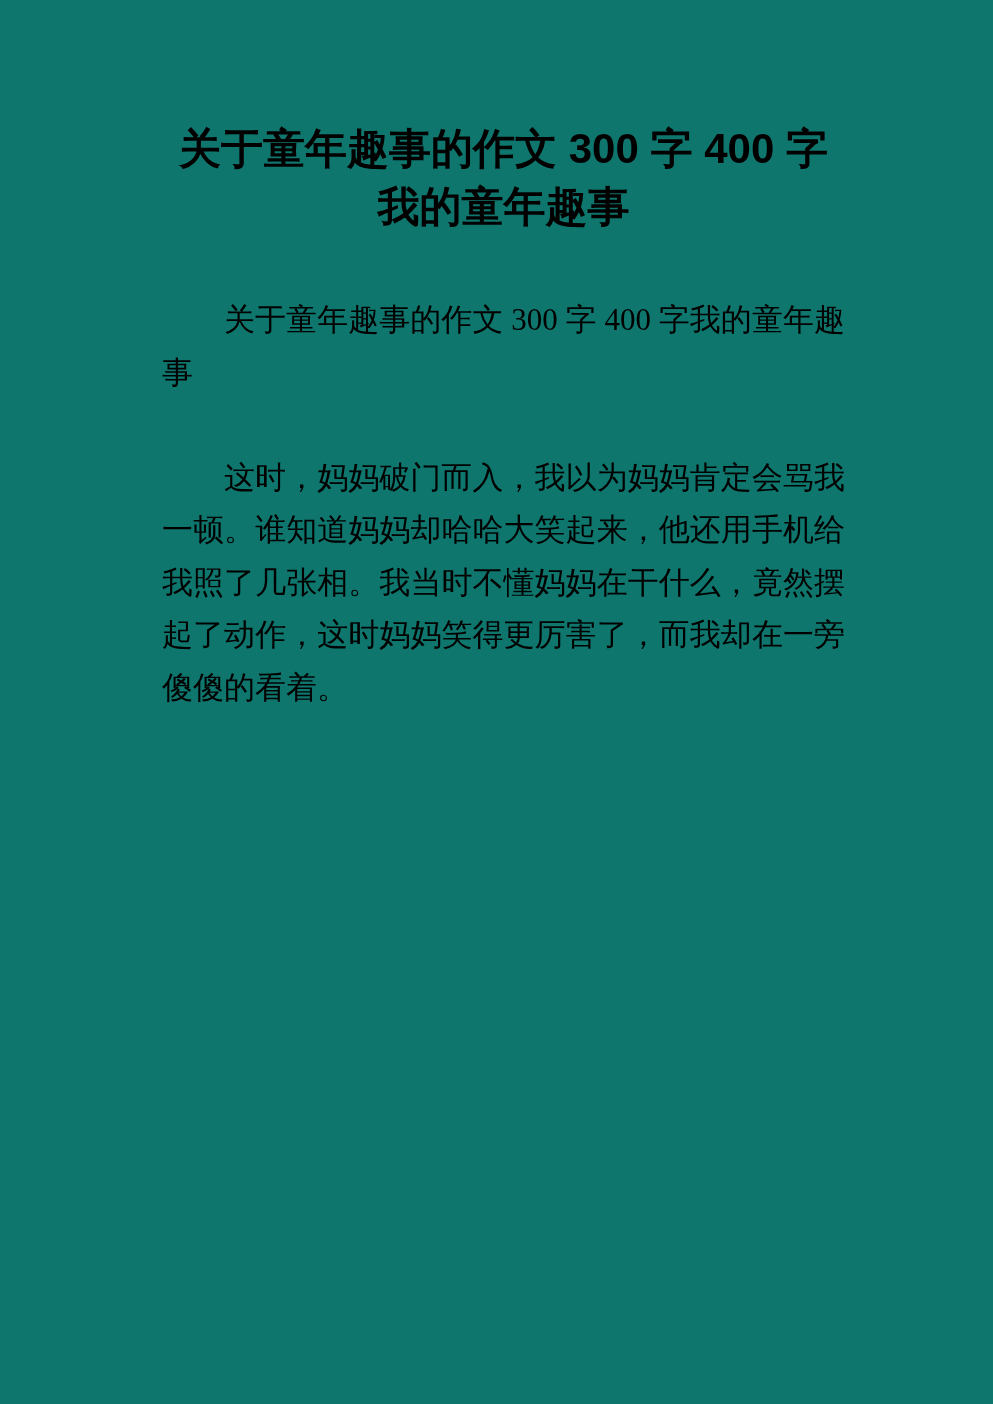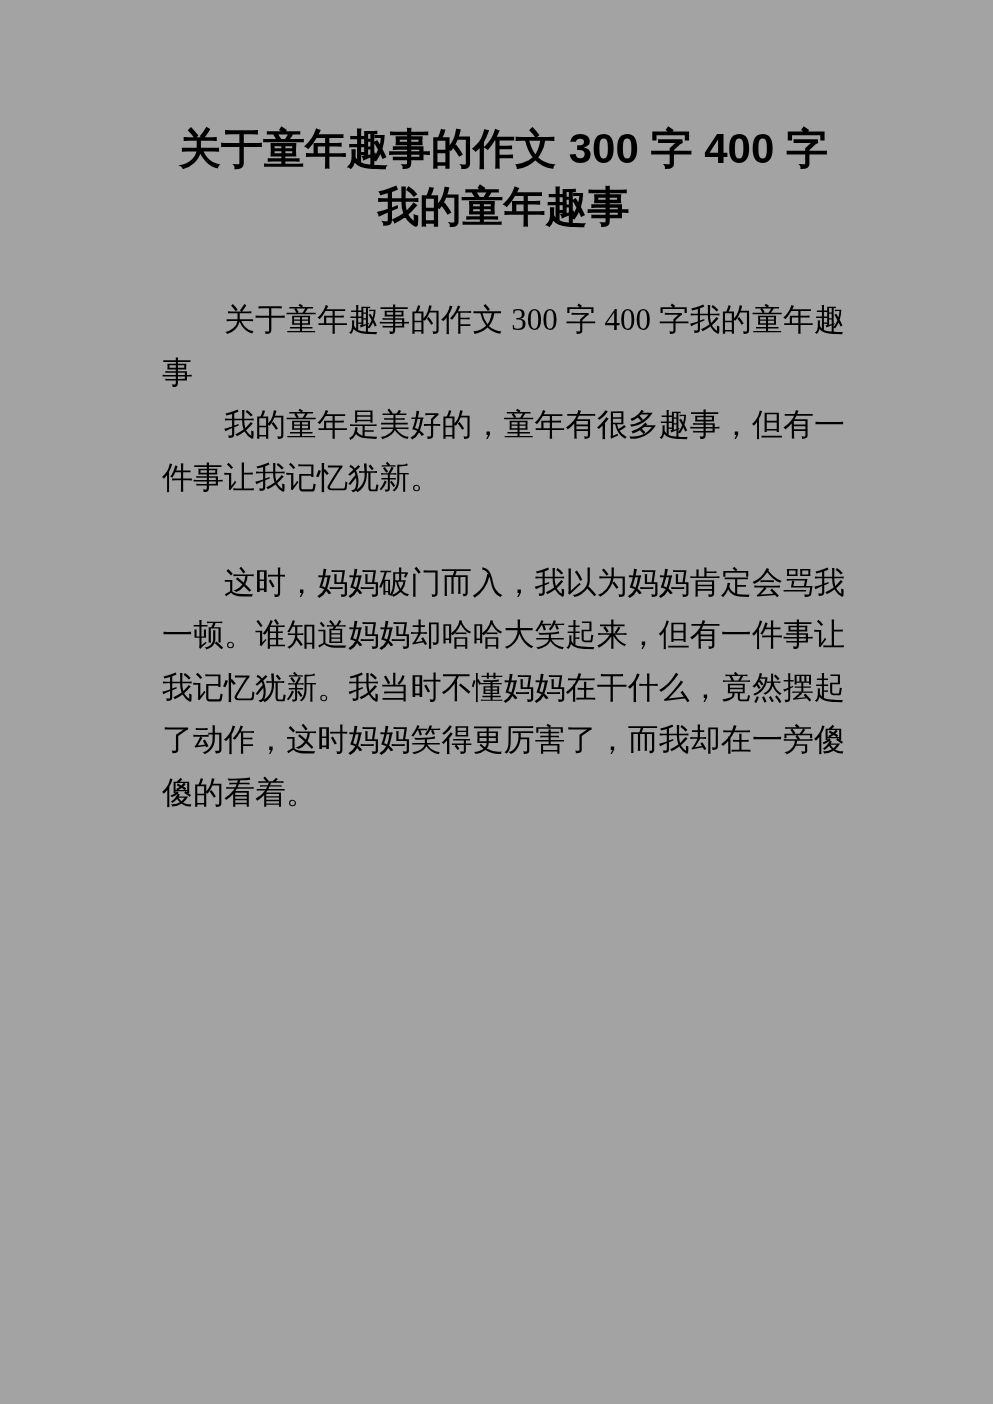--- a/index.html
+++ b/index.html
@@ -11,21 +11,21 @@
       height: 1404px;
       background: #ffffff;
       color: #000000;
       overflow: hidden;
     }
     .page {
       box-sizing: border-box;
       width: 993px;
       height: 1404px;
       padding: 120px 148px 0 162px;
-      background: #a3a3a3;
+      background: #0f766e;
     }
     .doc-title {
       font-family: "Liberation Sans", "DejaVu Sans", sans-serif;
       font-weight: 700;
       font-size: 42px;
       line-height: 58px;
       text-align: center;
       margin: 0 0 58px 0;
       color: #000000;
     }
@@ -44,16 +44,15 @@
     }
   </style>
 </head>
 <body>
 
 <div class="page">
   <h1 class="doc-title">关于童年趣事的作文 300 字 400 字我的童年趣事</h1>
 
   <div class="doc-body">
     <p>关于童年趣事的作文 300 字 400 字我的童年趣事</p>
-    <p>我的童年是美好的，童年有很多趣事，但有一件事让我记忆犹新。</p>
-    <p class="gap-before">这时，妈妈破门而入，我以为妈妈肯定会骂我一顿。谁知道妈妈却哈哈大笑起来，但有一件事让我记忆犹新。我当时不懂妈妈在干什么，竟然摆起了动作，这时妈妈笑得更厉害了，而我却在一旁傻傻的看着。</p>
+    <p class="gap-before">这时，妈妈破门而入，我以为妈妈肯定会骂我一顿。谁知道妈妈却哈哈大笑起来，他还用手机给我照了几张相。我当时不懂妈妈在干什么，竟然摆起了动作，这时妈妈笑得更厉害了，而我却在一旁傻傻的看着。</p>
   </div>
 </div>
 
 </body></html>

